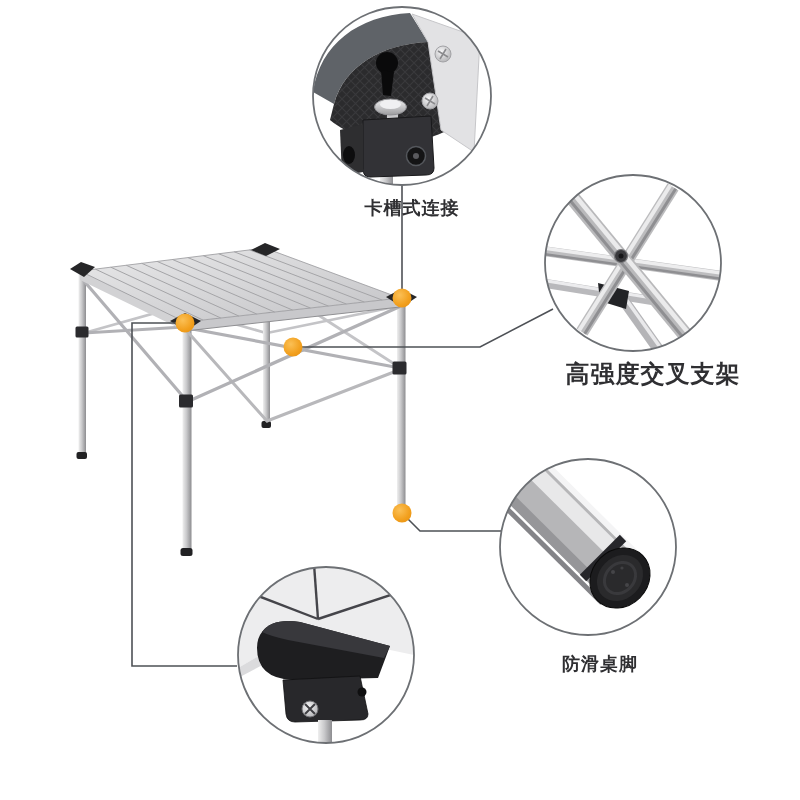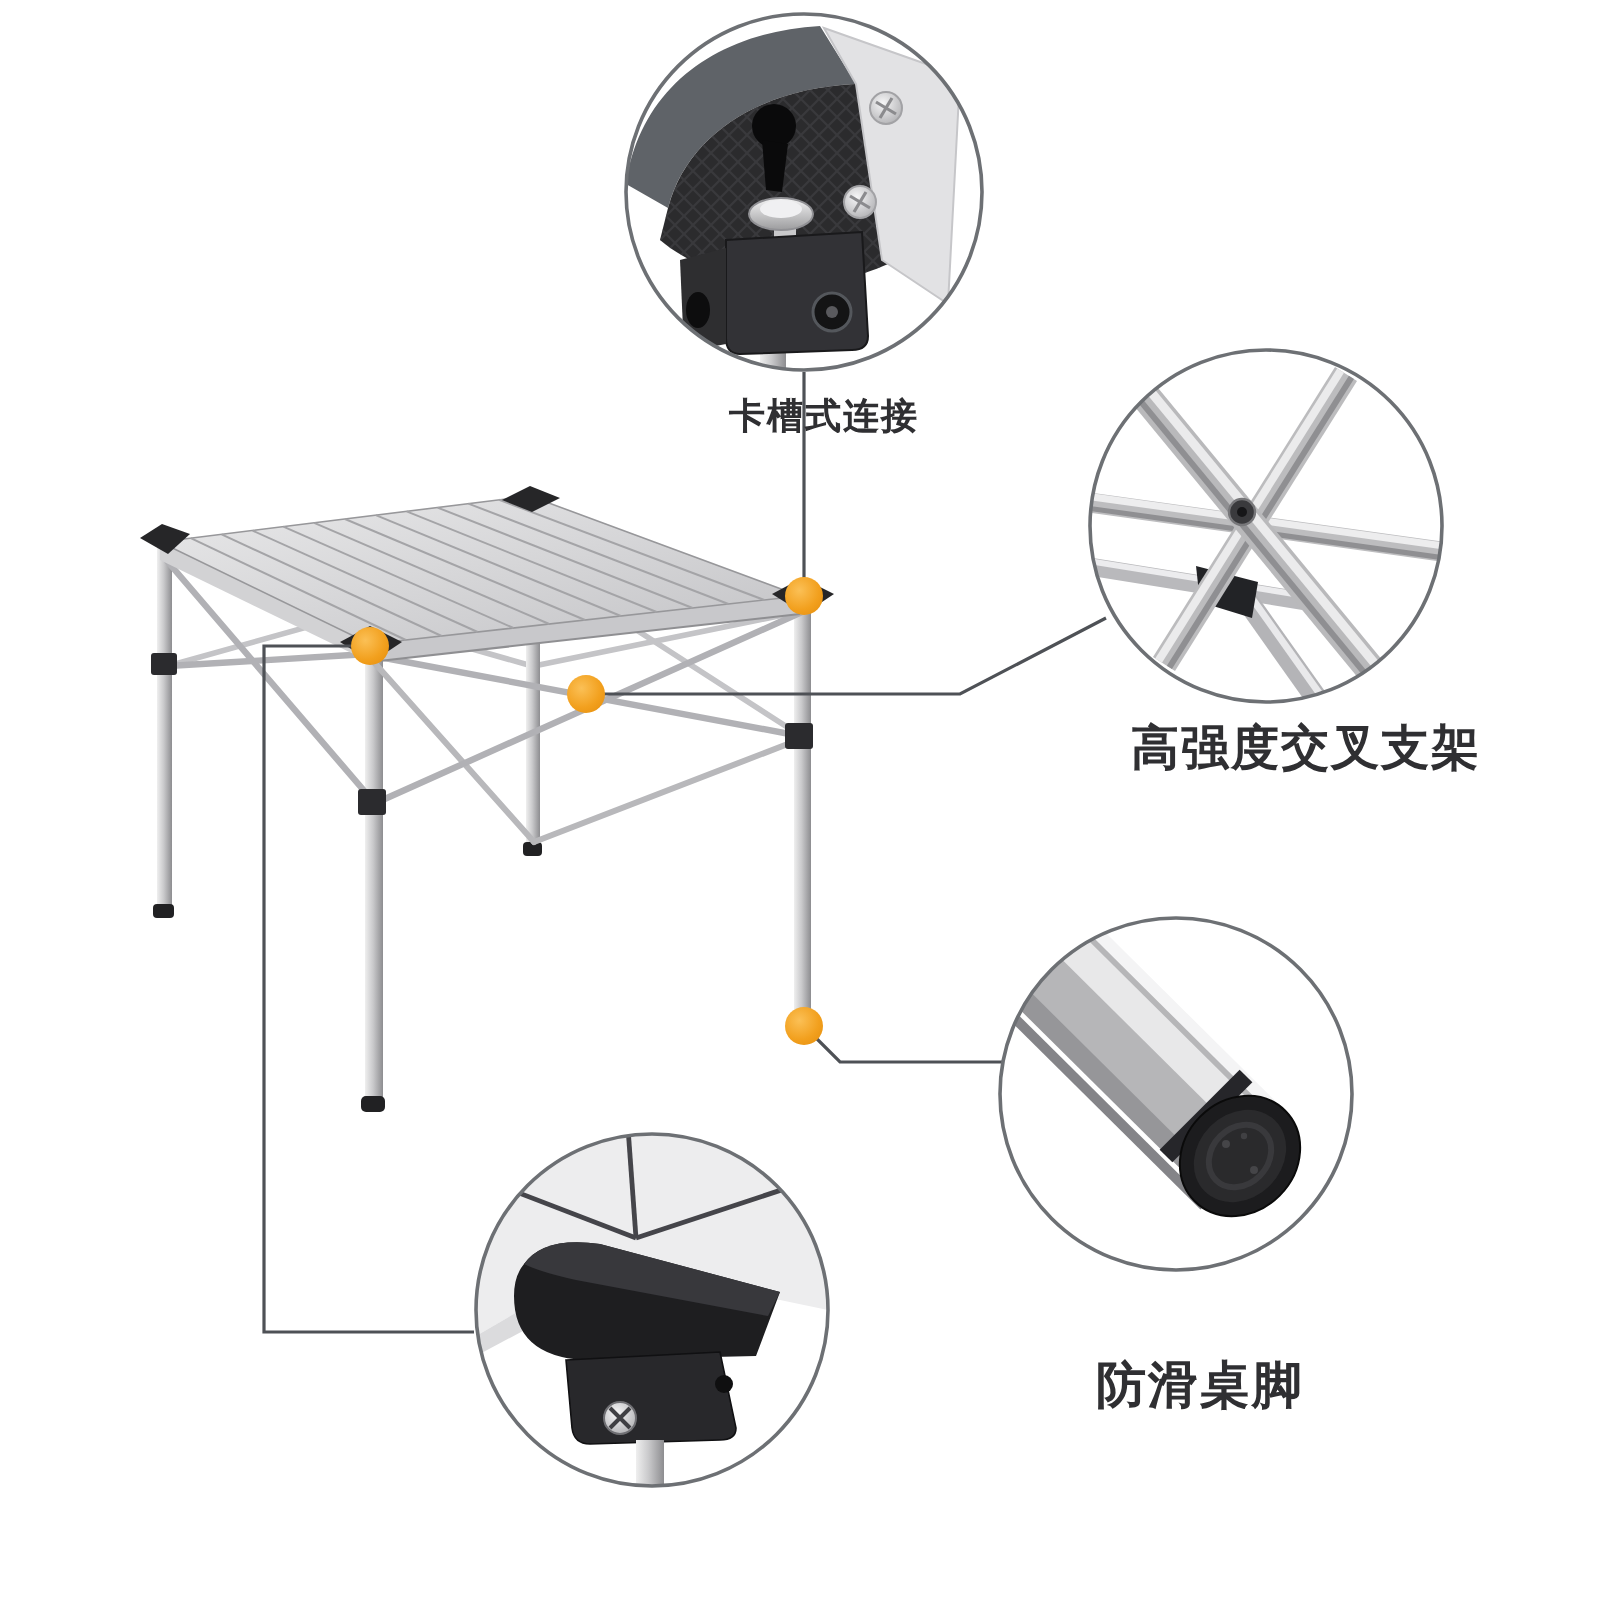--- a/index.html
+++ b/index.html
@@ -10,21 +10,21 @@
     position:absolute;
     transform:translateX(-50%);
     font-weight:bold;
     font-size:24px;
     letter-spacing:1px;
     color:#2f2f32;
     white-space:nowrap;
   }
   #label-slot{left:412px;top:196px;font-size:18px;}
   #label-brace{left:633px;top:358px;margin-left:20px;}
-  #label-foot{left:600px;top:676px;font-size:25px;text-align:right;}
+  #label-foot{left:600px;top:652px;font-size:18px;text-align:right;}
   #label-corner{left:322px;top:752px;}
 </style>
 </head>
 <body>
 
 <div class="stage">
 <svg width="800" height="800" viewBox="0 0 800 800">
   <defs>
     <linearGradient id="legG" x1="0" y1="0" x2="1" y2="0">
       <stop offset="0" stop-color="#efefef"></stop>

